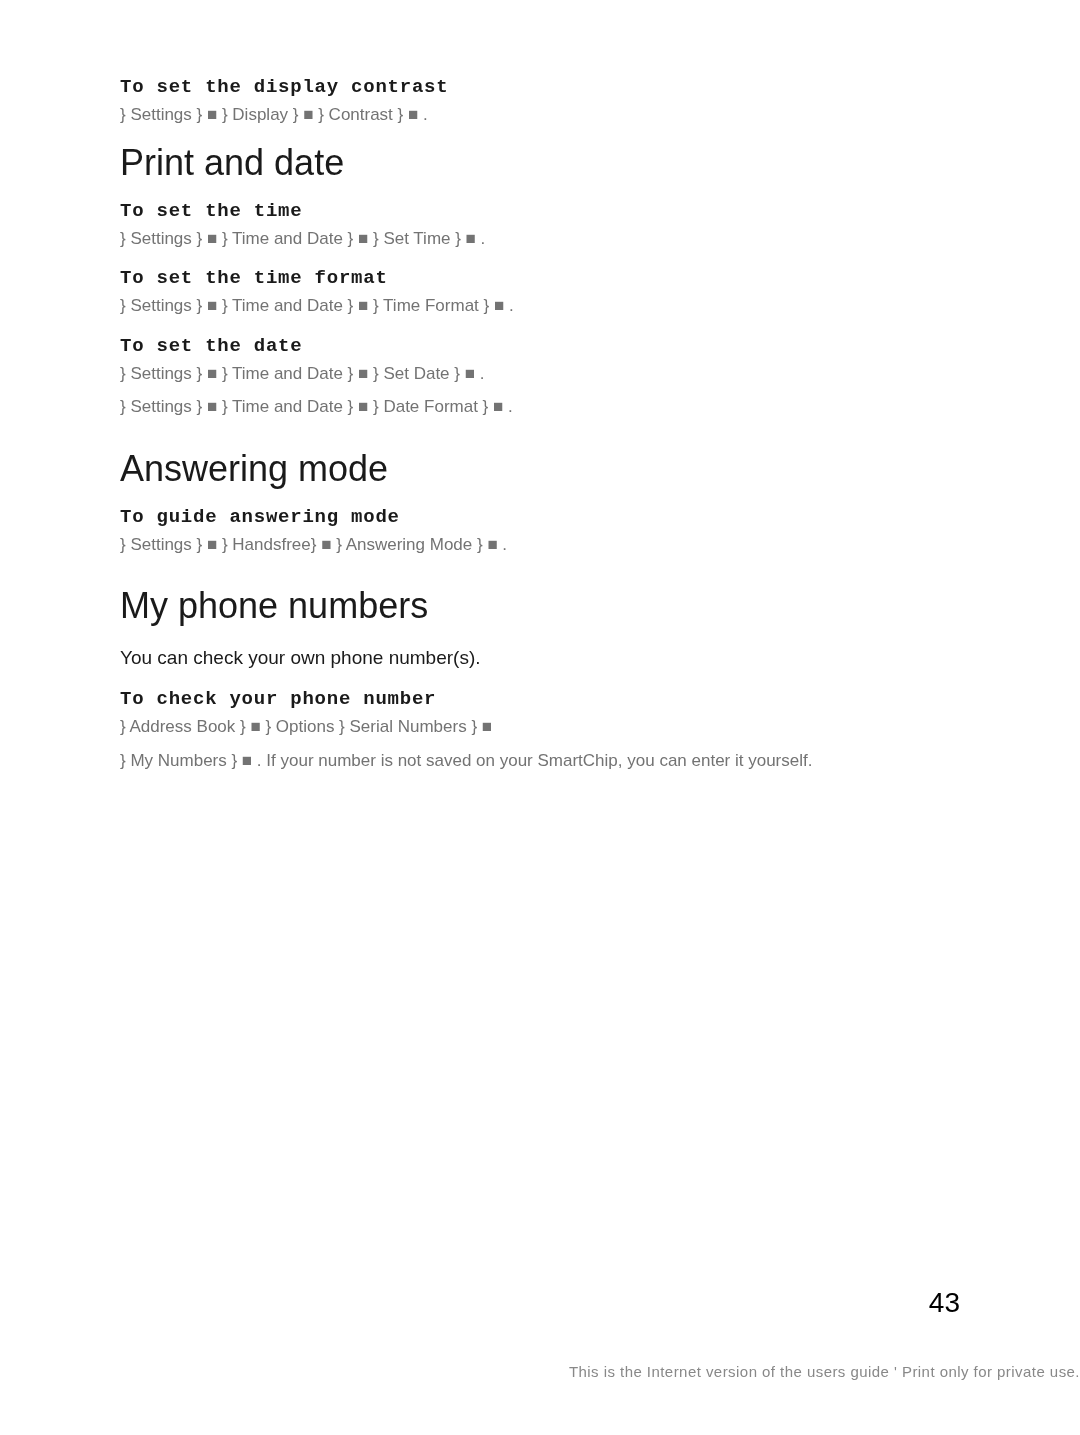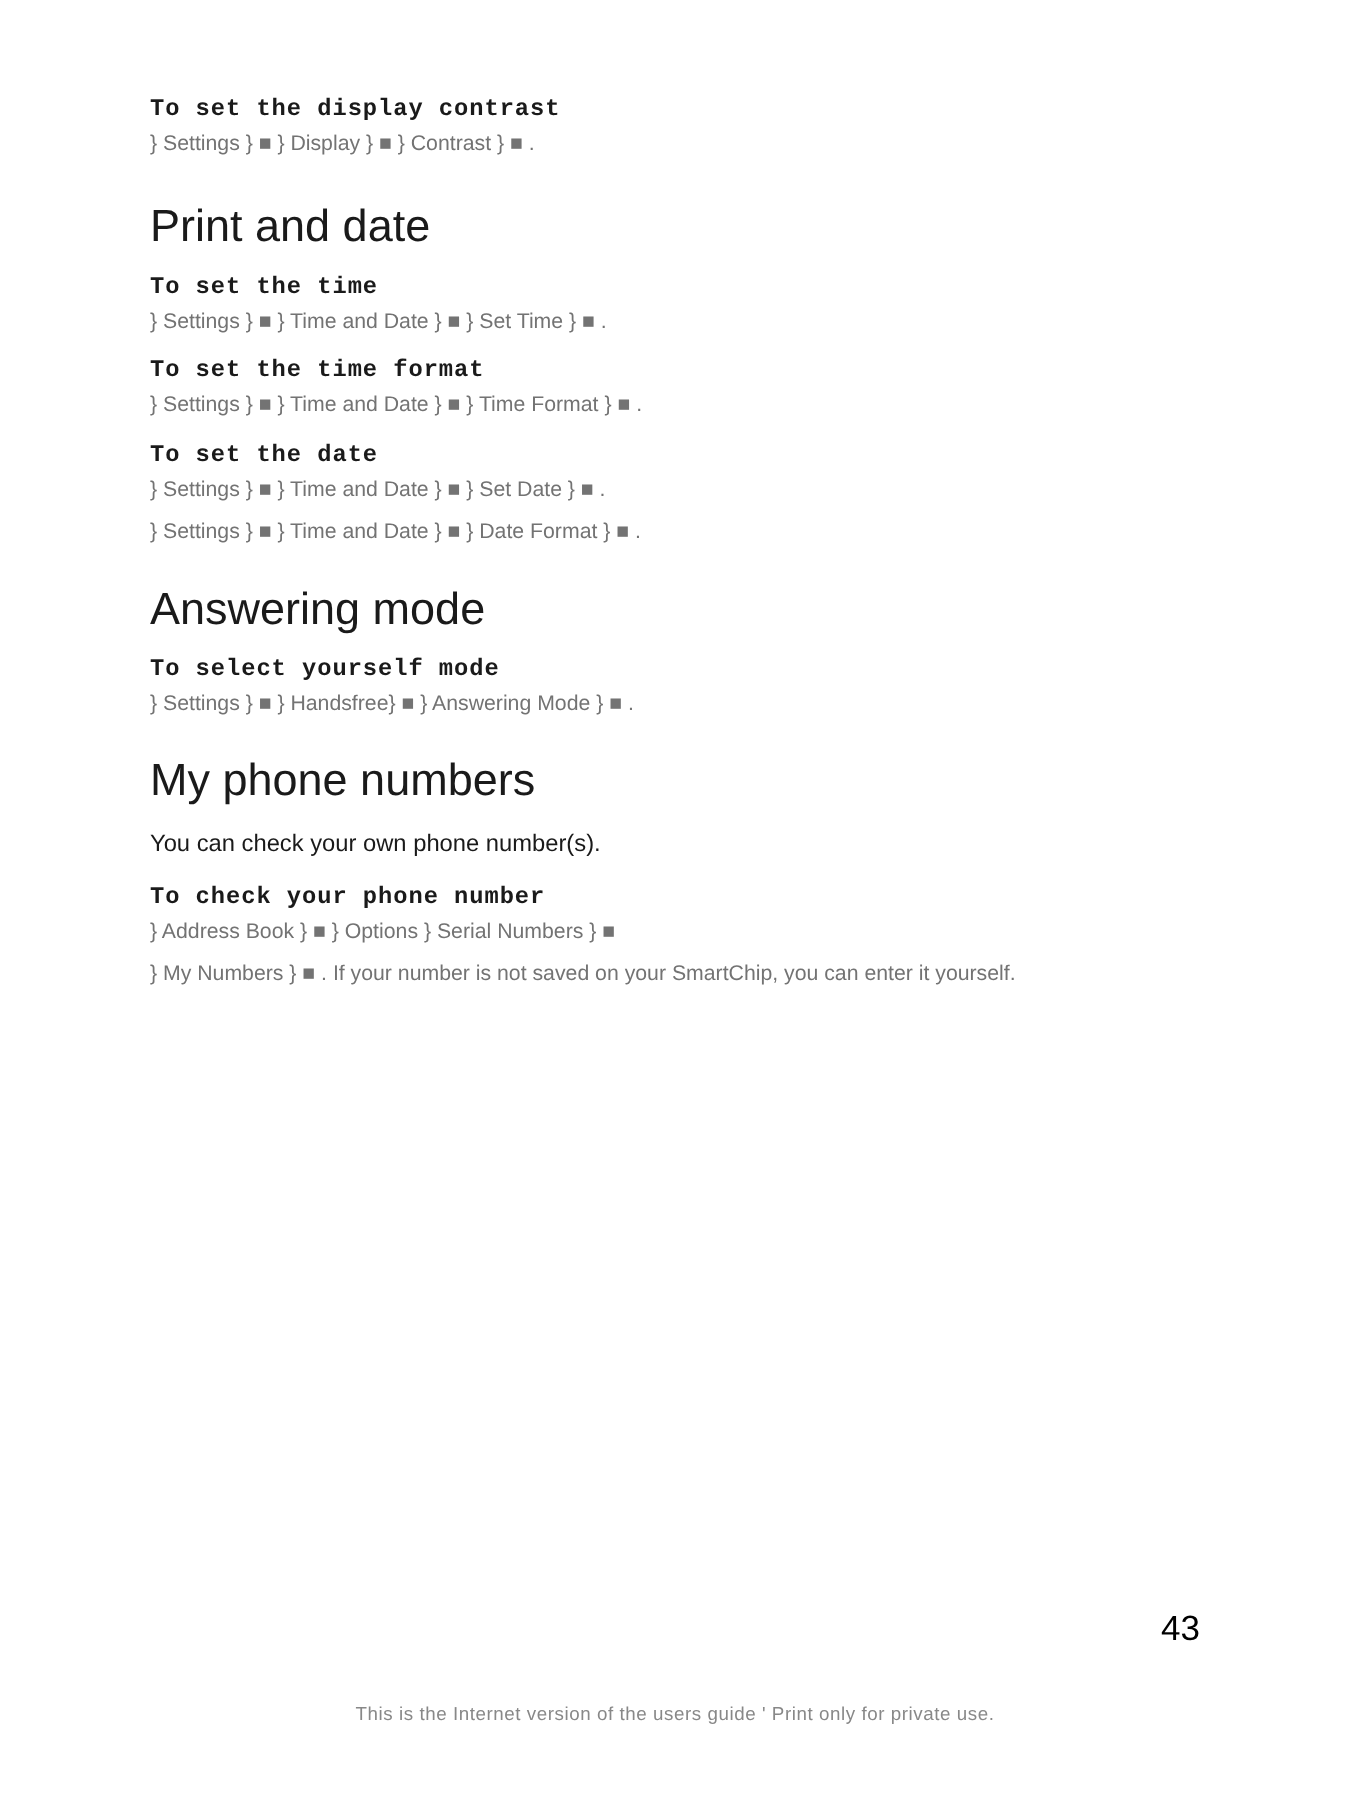--- a/index.html
+++ b/index.html
@@ -61,28 +61,28 @@
       font-size: 28px;
       font-weight: normal;
       color: #000000;
     }
 
     .footer-text {
       position: absolute;
       bottom: 55px;
       left: 0;
       right: 0;
-      text-align: center;
+      text-align: right;
       font-size: 15px;
       color: #888888;
       letter-spacing: 0.03em;
     }
 
     .display-contrast-path {
-      margin-bottom: 32px;
+      margin-bottom: 14px;
     }
   </style>
 </head>
 <body>
 
 <div class="section display-contrast-path">
   <div class="subsection-heading">To set the display contrast</div>
   <div class="menu-path">} Settings } ■  } Display } ■  } Contrast } ■  .</div>
 </div>
 
@@ -97,21 +97,21 @@
 
   <div class="subsection-heading">To set the date</div>
   <div class="menu-path">} Settings } ■  } Time and Date } ■  } Set Date  } ■  .</div>
 
   <div class="menu-path">} Settings } ■  } Time and Date } ■  } Date Format    } ■  .</div>
 </div>
 
 <div class="section">
   <div class="section-heading">Answering mode</div>
 
-  <div class="subsection-heading">To select yourself mode</div>
+  <div class="subsection-heading">To guide answering mode</div>
   <div class="menu-path">} Settings } ■  } Handsfree} ■  } Answering Mode  } ■  .</div>
 </div>
 
 <div class="section">
   <div class="section-heading">My phone numbers</div>
   <div class="body-text">You can check your own phone number(s).</div>
 
   <div class="subsection-heading">To check your phone number</div>
   <div class="menu-path">} Address Book } ■  } Options } Serial Numbers      } ■</div>
   <div class="menu-path">} My Numbers      } ■  . If your number is not saved on your SmartChip, you can enter it yourself.</div>

